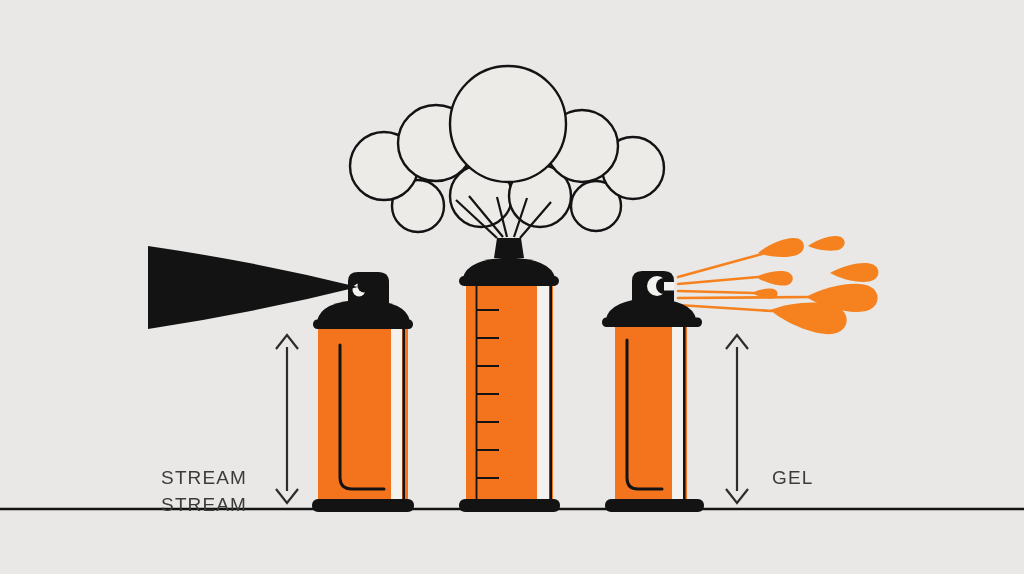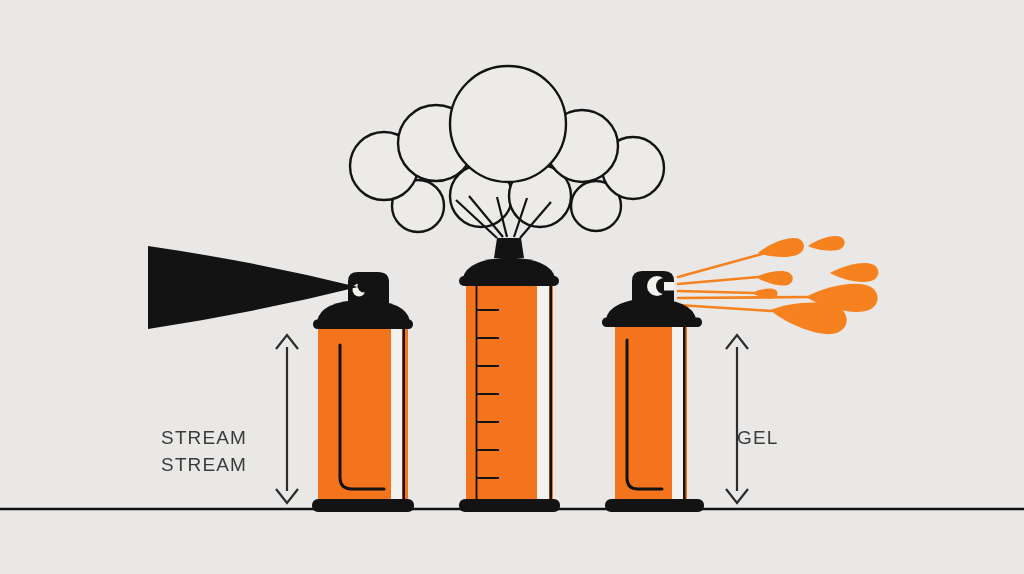--- a/index.html
+++ b/index.html
@@ -23,24 +23,24 @@
   .gel-l{stroke:var(--gel-orange);stroke-width:2.6;fill:none;stroke-linecap:round;}
   .arrow-l{stroke:var(--arrow);stroke-width:2.2;fill:none;}
   .refl{stroke:var(--ink);stroke-width:3;fill:none;stroke-linecap:round;}
   .seam{stroke:var(--ink);stroke-width:1.8;}
   .tick{stroke:var(--ink);stroke-width:2;}
   .fogline{stroke:var(--ink);stroke-width:2.2;}
   .ground{stroke:var(--ink);stroke-width:2.4;}
 
   .diagram-label{
     position:absolute;color:var(--text);font-size:19px;line-height:27px;
-    letter-spacing:1.1px;font-weight:500;white-space:nowrap;
+    letter-spacing:1.1px;font-weight:500;white-space:nowrap;margin-top:40px;
   }
   #stream-label{left:146px;top:424px;width:116px;text-align:center;}
-  #gel-label{left:732px;top:424px;text-align:left;}
+  #gel-label{left:767px;top:424px;text-align:left;}
   #gel-label .l1{padding-left:5px;}
 </style>
 </head>
 <body>
 
 <div class="stage">
   <svg width="1024" height="574" viewBox="0 0 1024 574" xmlns="http://www.w3.org/2000/svg">
     <defs>
       <path id="drop" d="M0,0 C10,-6 28,-10 35,-6 C40,-3 40,3 35,6 C28,10 10,6 0,0 Z"></path>
     </defs>

